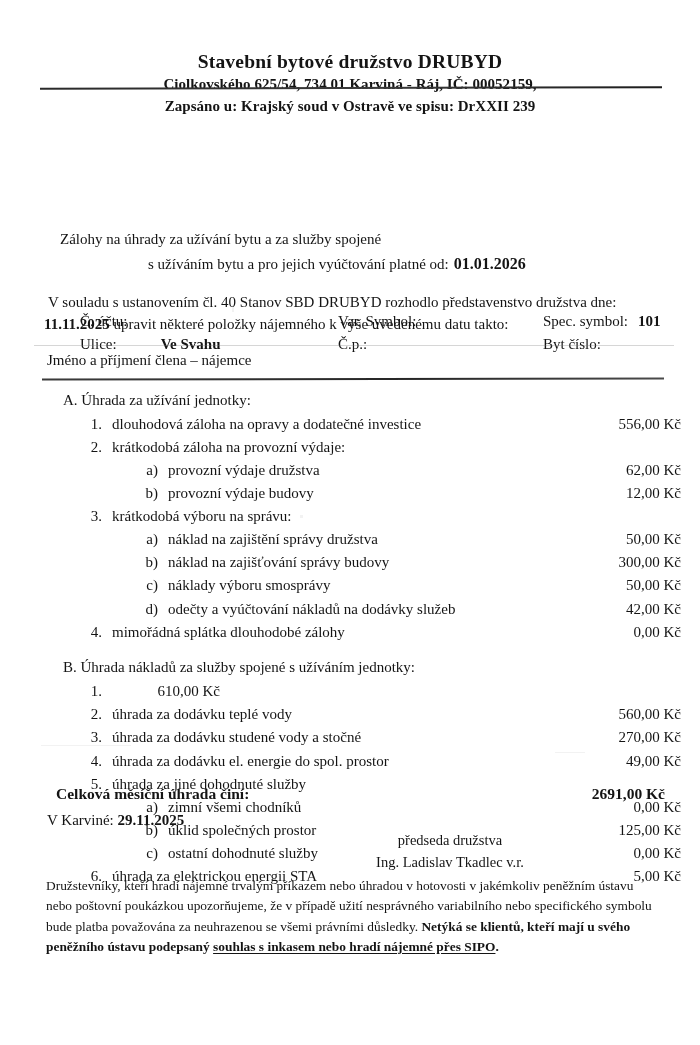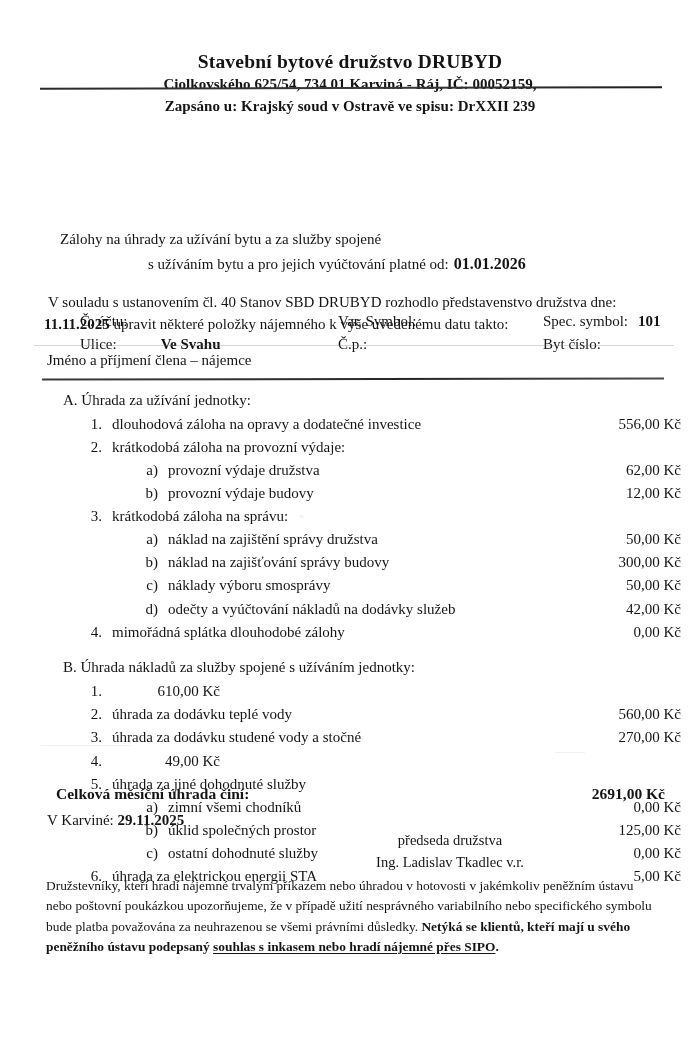--- a/index.html
+++ b/index.html
@@ -308,21 +308,21 @@
         <span class="text">provozní výdaje družstva</span>
         <span class="amount">62,00 Kč</span>
       </div>
       <div class="row lvl2">
         <span class="marker">b)</span>
         <span class="text">provozní výdaje budovy</span>
         <span class="amount">12,00 Kč</span>
       </div>
       <div class="row lvl1">
         <span class="marker">3.</span>
-        <span class="text">krátkodobá záloha na správu:</span>
+        <span class="text">krátkodobá výboru na správu:</span>
         <span class="amount"></span>
       </div>
       <div class="row lvl2">
         <span class="marker">a)</span>
         <span class="text">náklad na zajištění správy družstva</span>
         <span class="amount">50,00 Kč</span>
       </div>
       <div class="row lvl2">
         <span class="marker">b)</span>
         <span class="text">náklad na zajišťování správy budovy</span>
@@ -354,20 +354,21 @@
         <span class="text">úhrada za dodávku teplé vody</span>
         <span class="amount">560,00 Kč</span>
       </div>
       <div class="row lvl1">
         <span class="marker">3.</span>
         <span class="text">úhrada za dodávku studené vody a stočné</span>
         <span class="amount">270,00 Kč</span>
       </div>
       <div class="row lvl1">
         <span class="marker">4.</span>
+        <span class="text">úhrada za dodávku el. energie do spol. prostor</span>
         <span class="amount">49,00 Kč</span>
       </div>
       <div class="row lvl1">
         <span class="marker">5.</span>
         <span class="text">úhrada za jiné dohodnuté služby</span>
         <span class="amount"></span>
       </div>
       <div class="row lvl2">
         <span class="marker">a)</span>
         <span class="text">zimní všemi chodníků</span>

